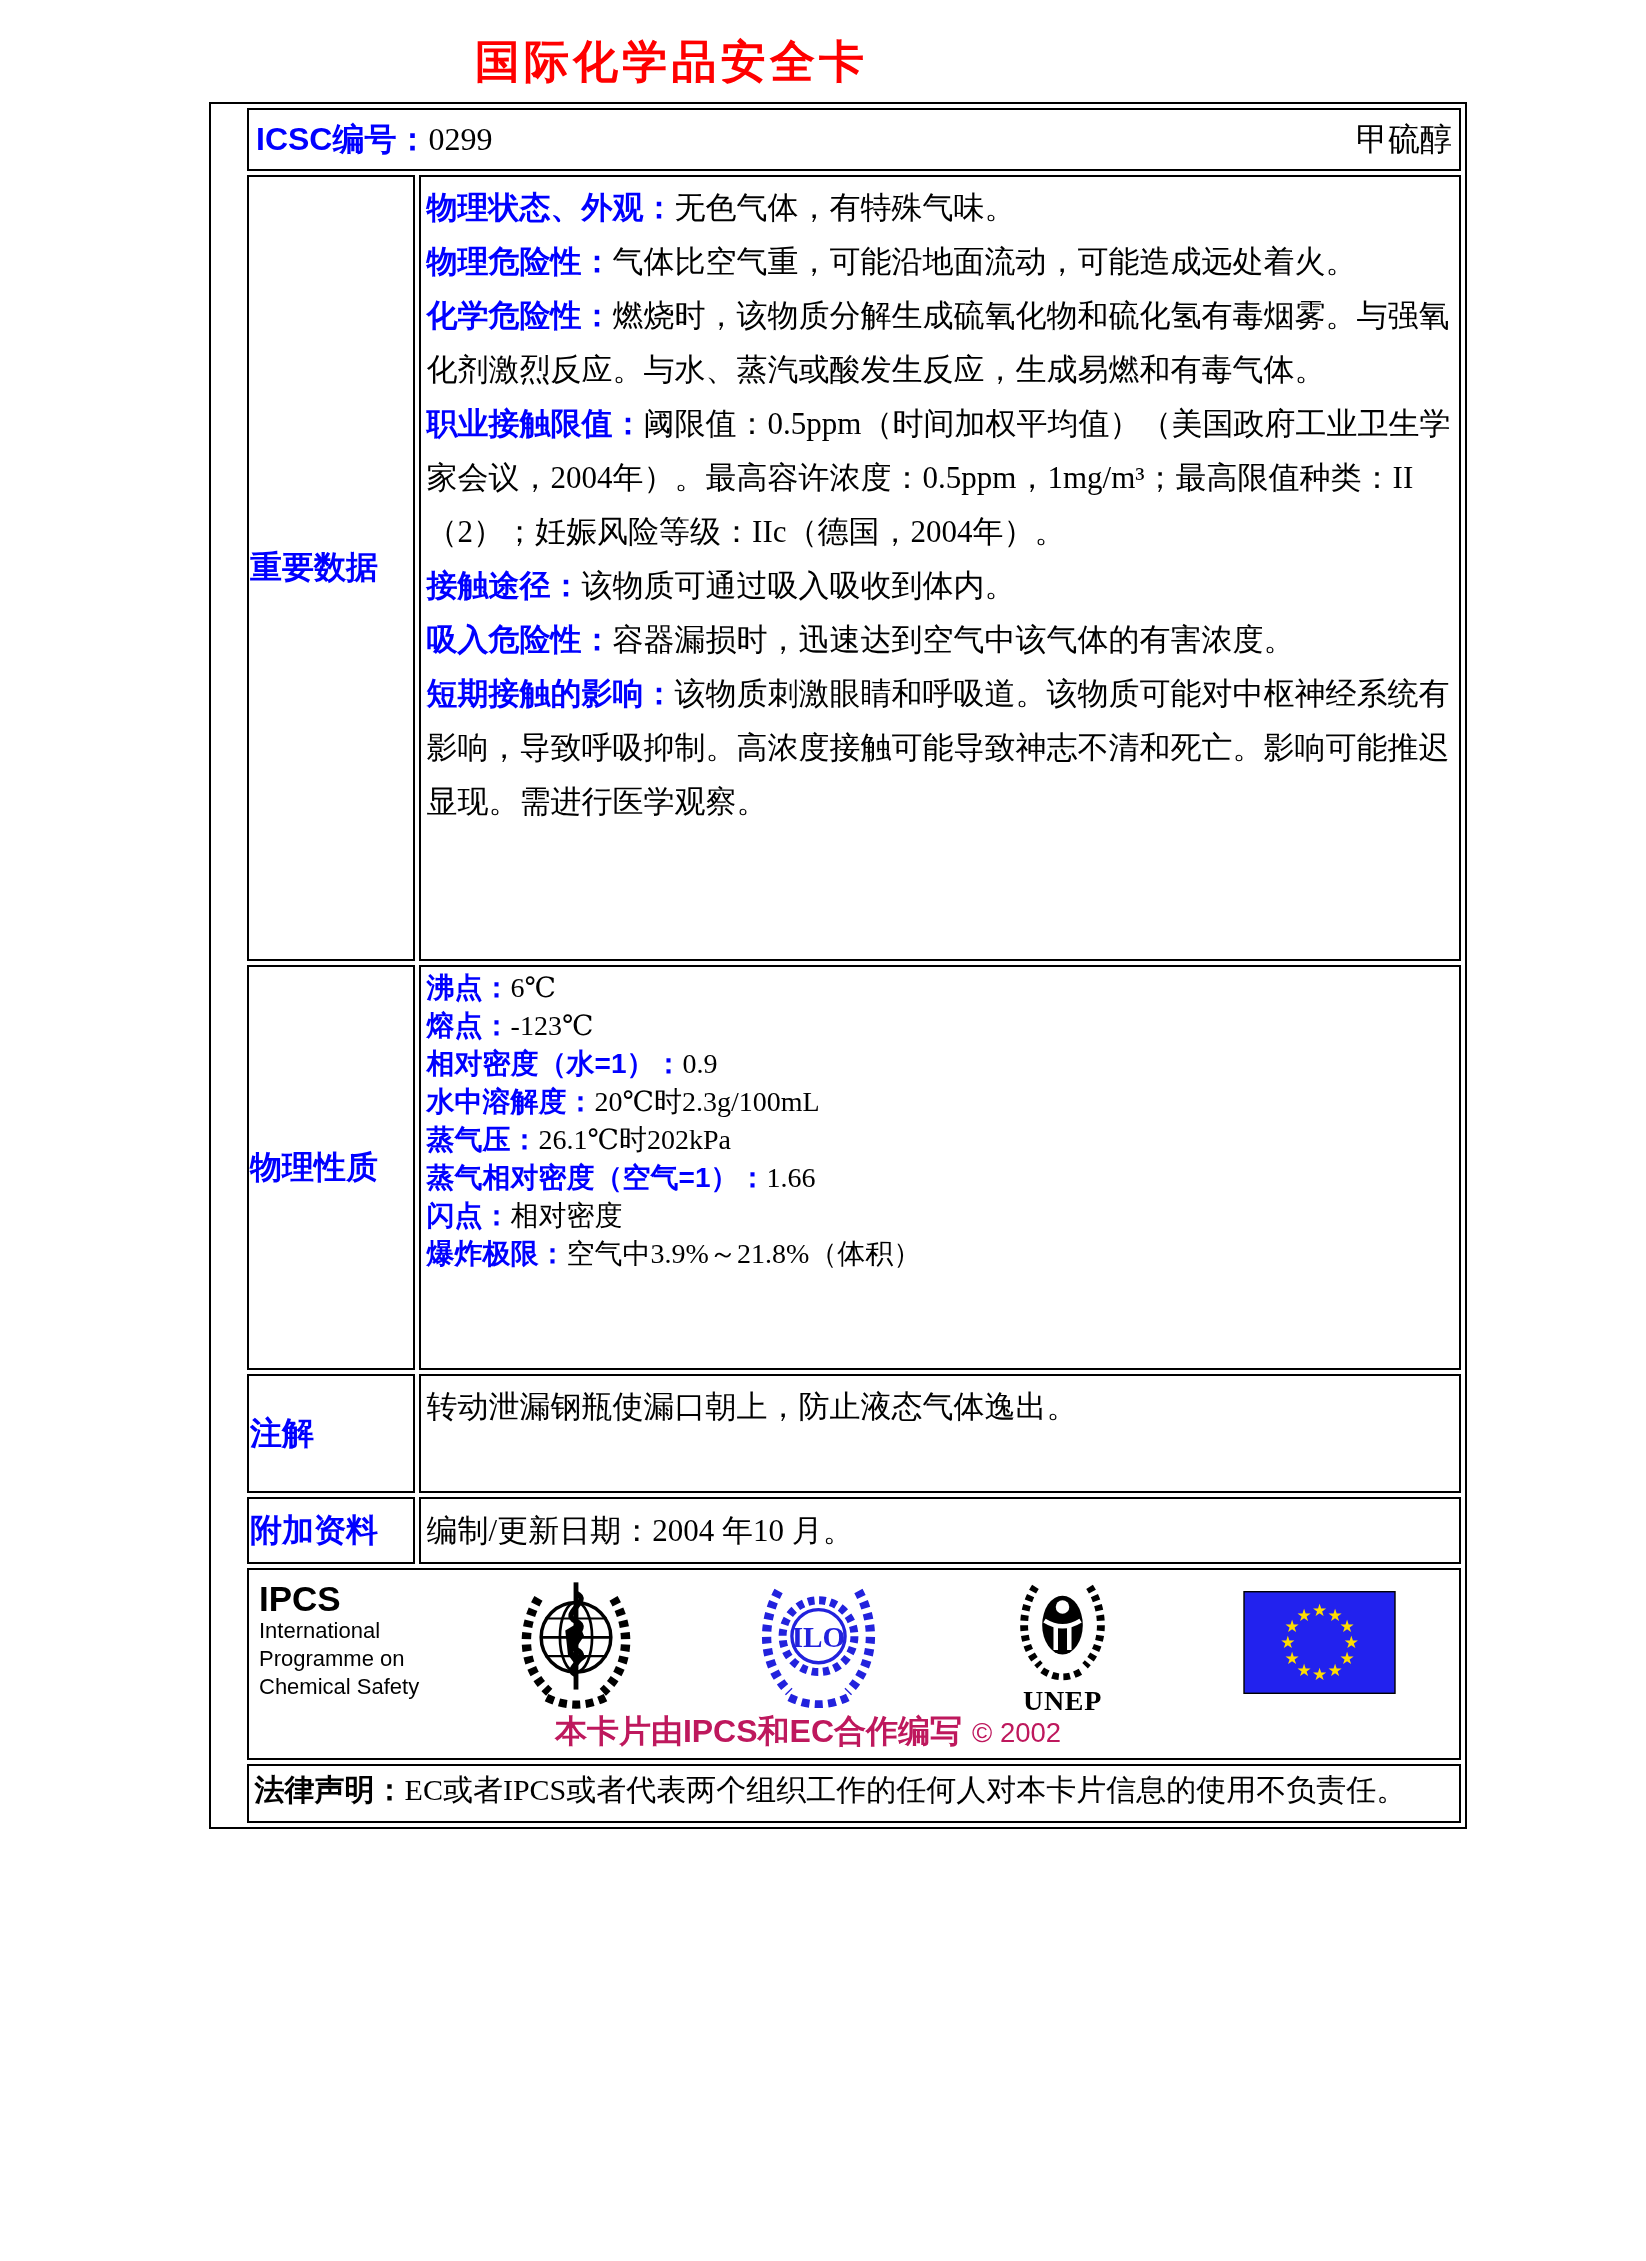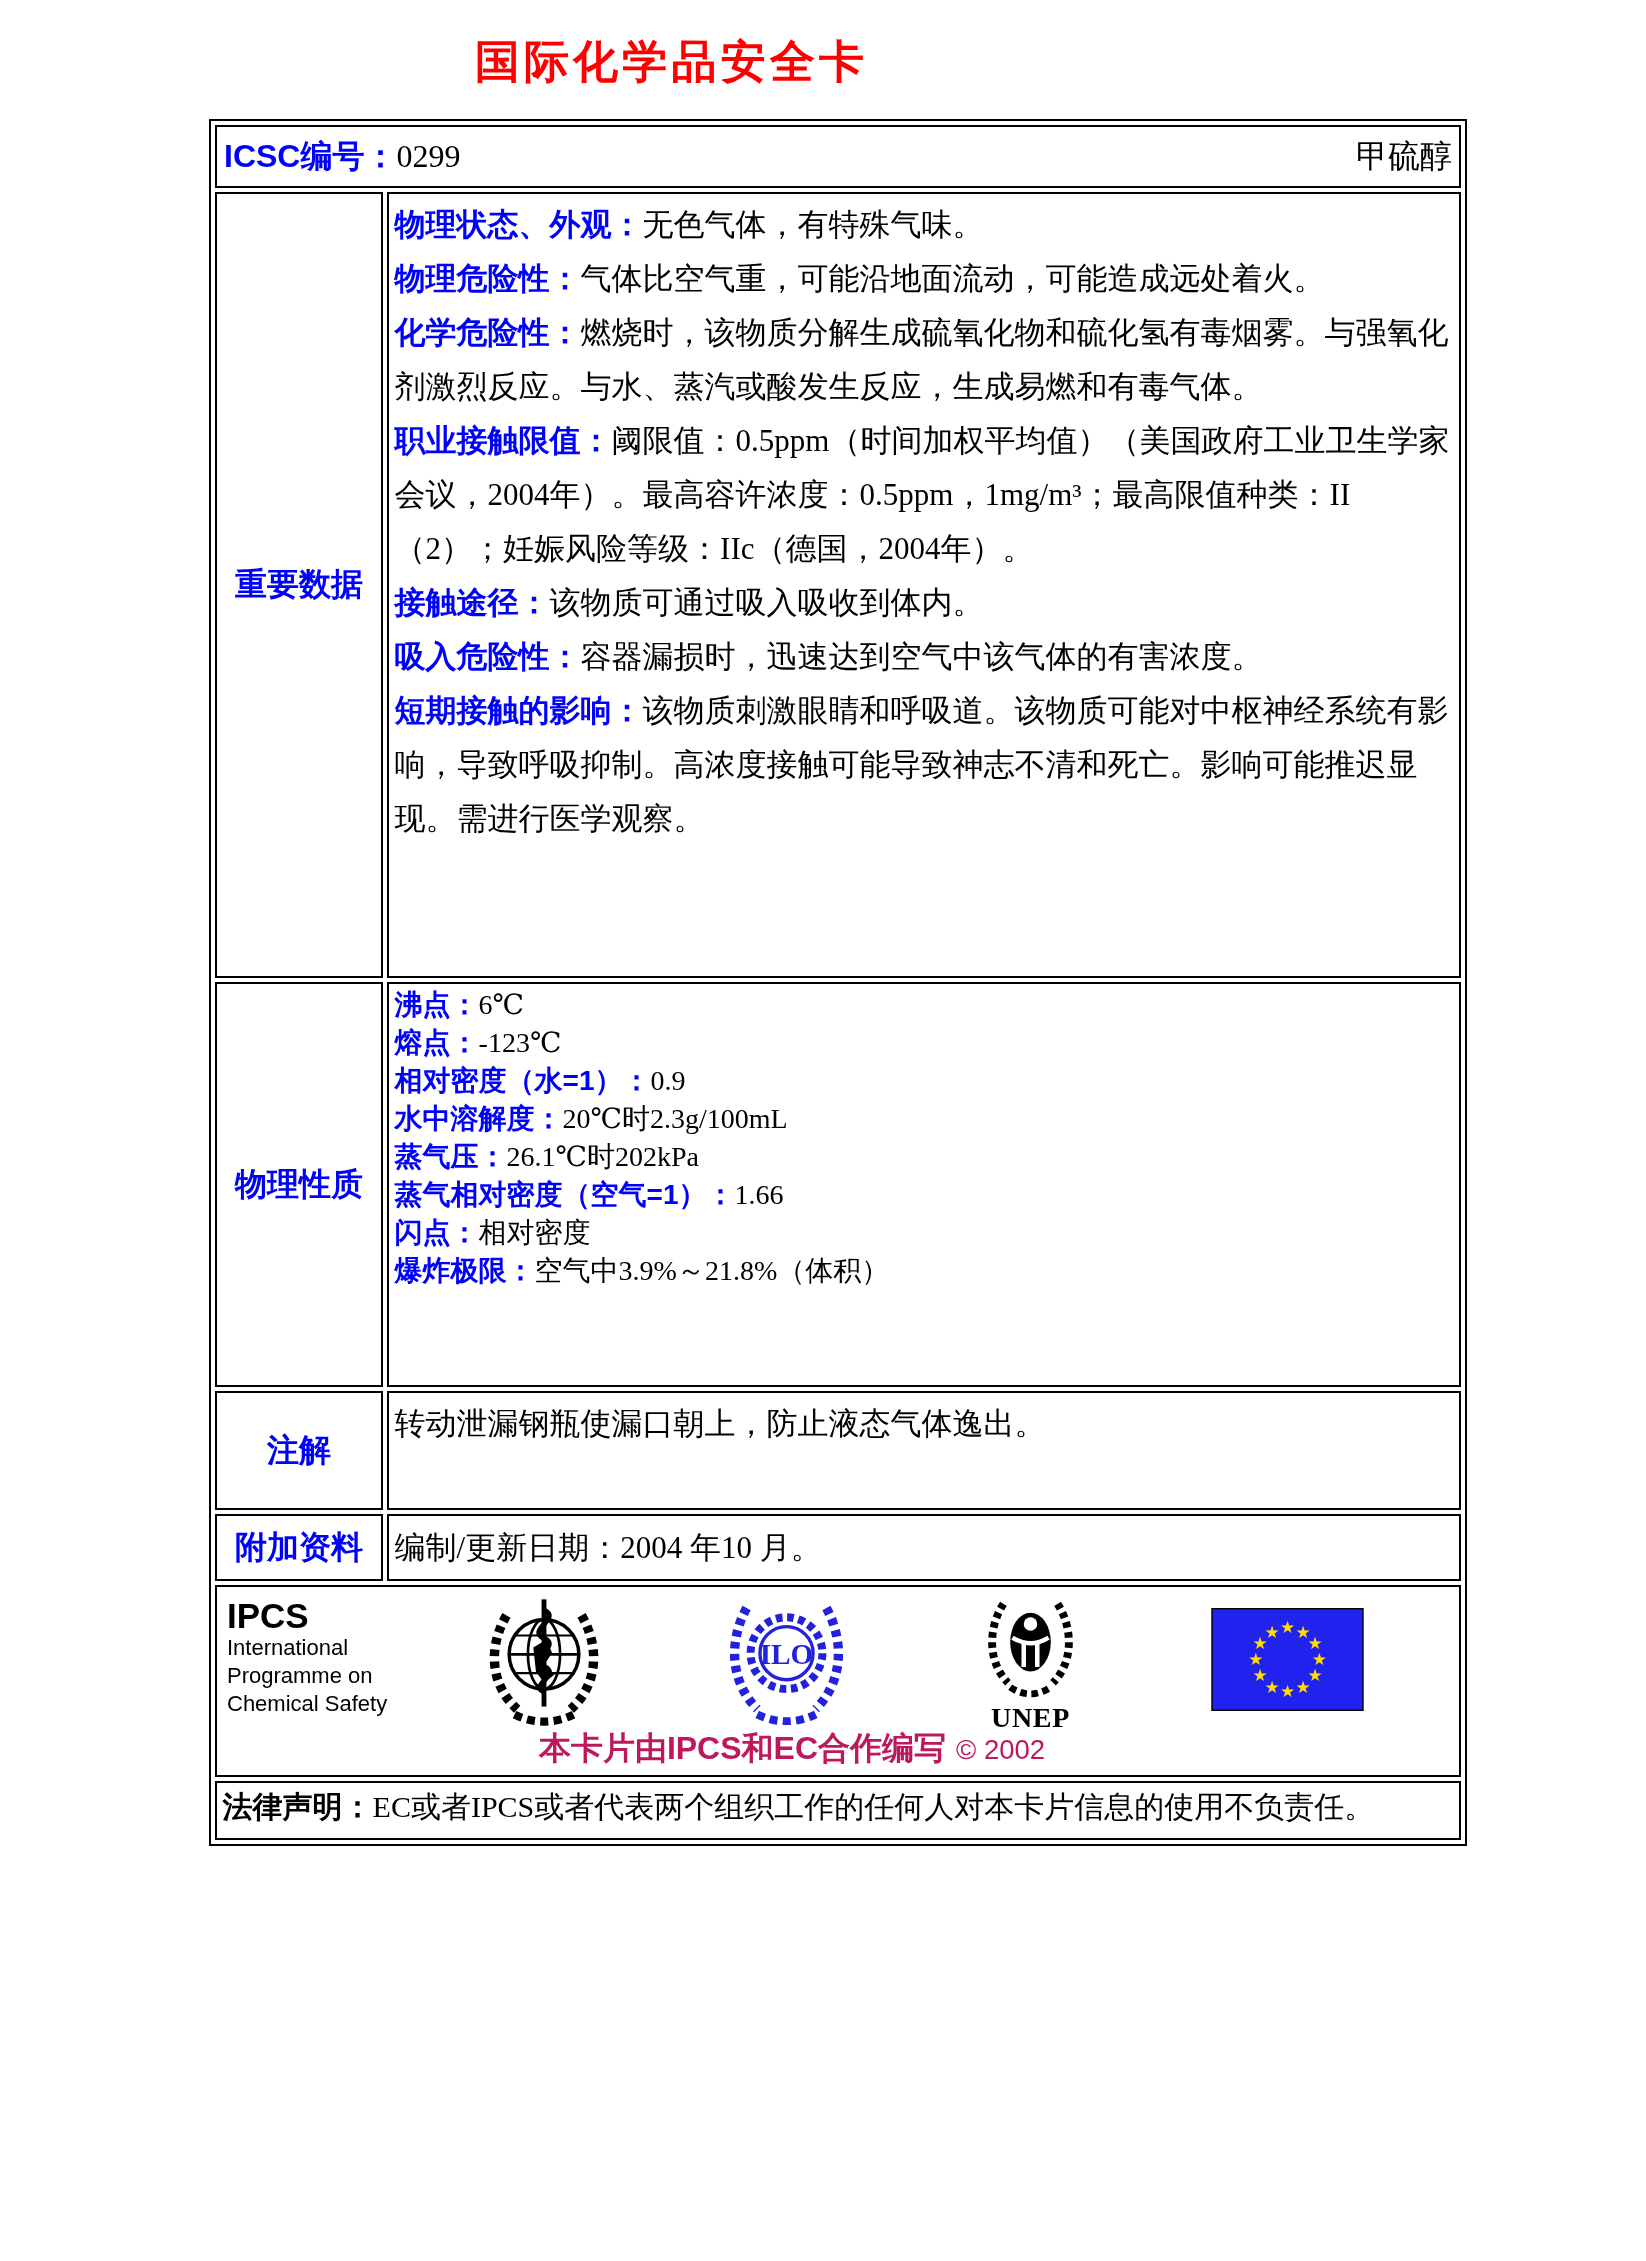--- a/index.html
+++ b/index.html
@@ -9,31 +9,32 @@
     color:#000;
   }
   .page-title{
     margin:0;padding-top:32px;width:1343px;
     text-align:center;
     font-family:"Liberation Sans","DejaVu Sans",sans-serif;
     font-weight:bold;font-size:45px;letter-spacing:4.2px;
     color:#ff0000;
   }
   table.icsc{
-    margin:27px 0 0 209px;
+    margin:10px 0 0 209px;
     width:1258px;
     border:2.1px solid #000;
     border-collapse:separate;
     border-spacing:4.2px;
     table-layout:fixed;
     background:#fff;
+    padding-left:32px;
   }
   table.icsc td{border:2.1px solid #000;background:#fff;}
   td.rowlabel{
-    text-align:center;vertical-align:middle;
+    text-align:left;vertical-align:middle;
     color:#0000ff;
     font-family:"Liberation Sans","DejaVu Sans",sans-serif;
     font-weight:bold;font-size:32px;
   }
   td.content{vertical-align:top;padding:4.2px 7px 4.2px 5.6px;font-size:31px;line-height:54px;}
   td.header-cell{height:59px;padding:0 7px;vertical-align:middle;font-size:32px;}
   .header-flex{display:flex;justify-content:space-between;align-items:center;}
   .lbl{
     color:#0000ff;
     font-family:"Liberation Sans","DejaVu Sans",sans-serif;

